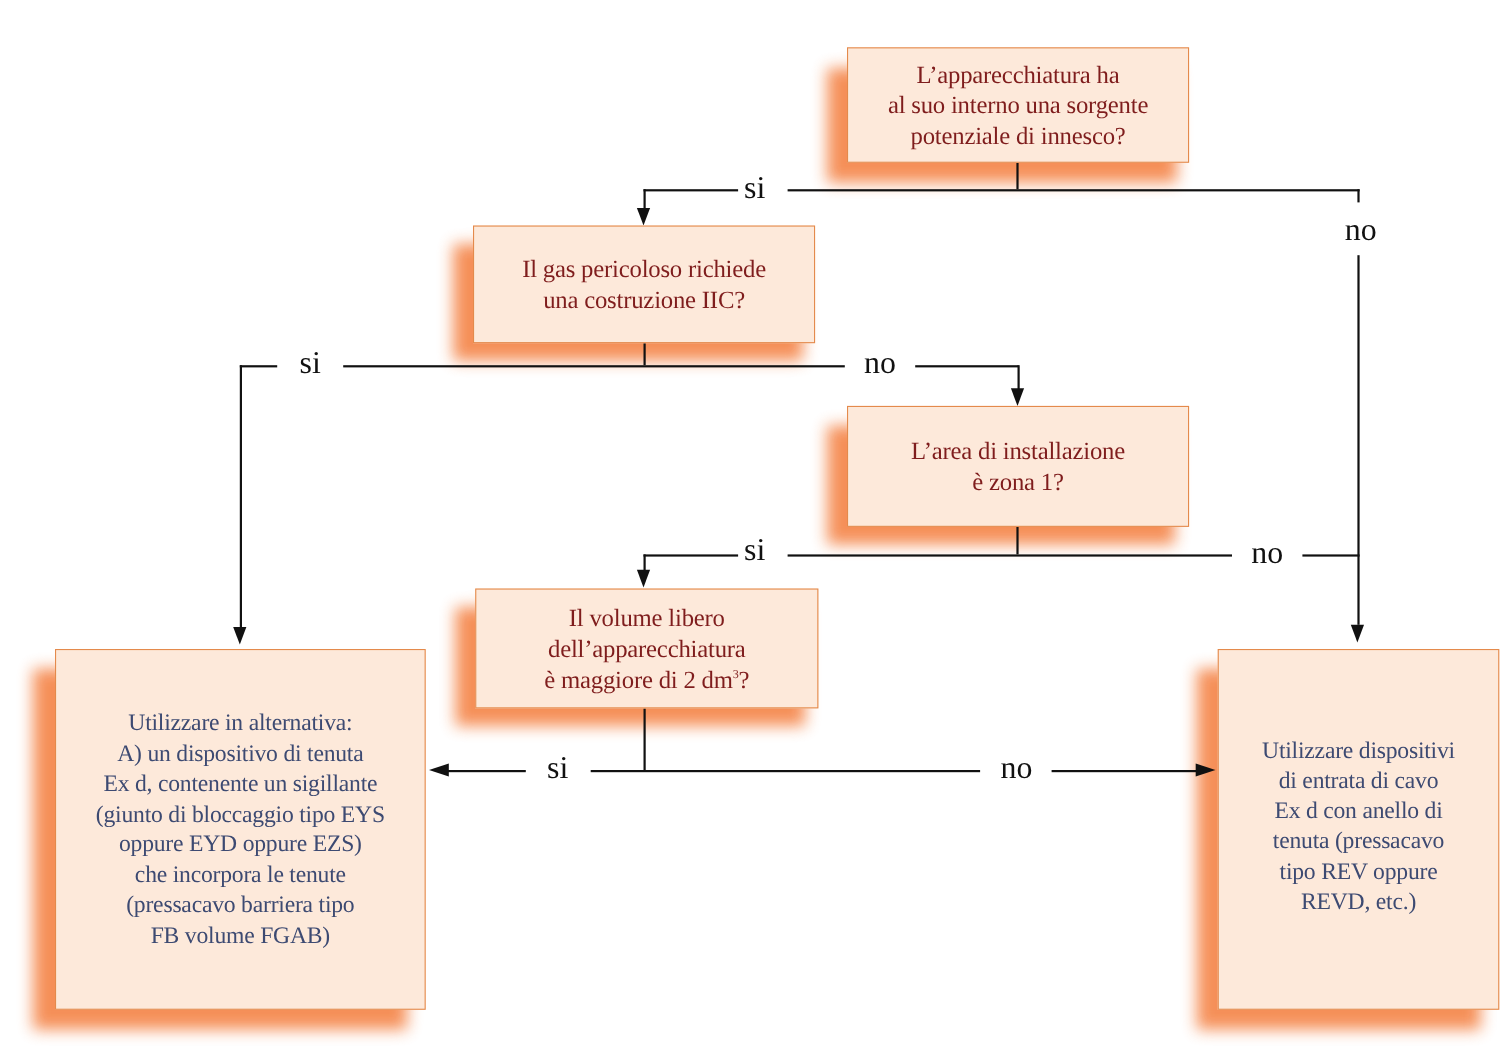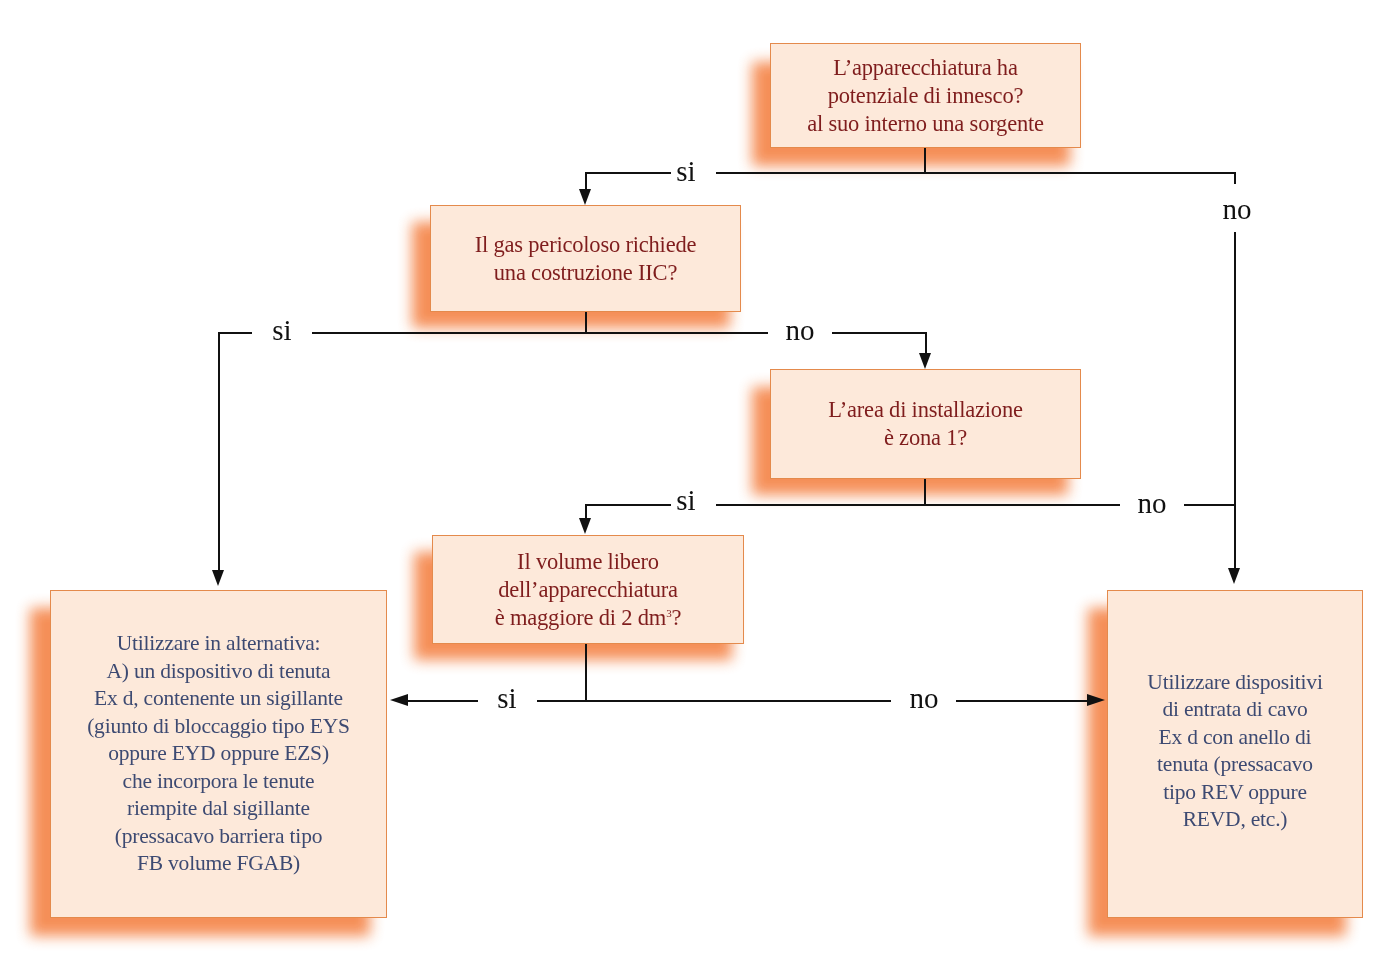--- a/index.html
+++ b/index.html
@@ -131,22 +131,22 @@
   <div class="line-h" style="left:537px; top:700px; width:354px;"></div>
   <div class="line-h" style="left:956px; top:700px; width:132px;"></div>
   <div class="arrow-left" style="left:390px; top:694px;"></div>
   <div class="arrow-right" style="left:1087px; top:694px;"></div>
   <div class="lbl" style="left:507px; top:698px;">si</div>
   <div class="lbl" style="left:924px; top:698px;">no</div>
 
   <div class="box" style="left:770px; top:43px; width:311px; height:105px;">
     <div class="txt">
       <div>L’apparecchiatura ha</div>
+      <div>al suo interno una sorgente</div>
       <div>potenziale di innesco?</div>
-      <div>al suo interno una sorgente</div>
     </div>
   </div>
 
   <div class="box" style="left:430px; top:205px; width:311px; height:107px;">
     <div class="txt">
       <div>Il gas pericoloso richiede</div>
       <div>una costruzione IIC?</div>
     </div>
   </div>
 
@@ -166,21 +166,20 @@
   </div>
 
   <div class="box result" style="left:50px; top:590px; width:337px; height:328px;">
     <div class="txt">
       <div>Utilizzare in alternativa:</div>
       <div>A) un dispositivo di tenuta</div>
       <div>Ex d, contenente un sigillante</div>
       <div>(giunto di bloccaggio tipo EYS</div>
       <div>oppure EYD oppure EZS)</div>
       <div>che incorpora le tenute</div>
-      <div>riempite dal sigillante</div>
       <div>(pressacavo barriera tipo</div>
       <div>FB volume FGAB)</div>
     </div>
   </div>
 
   <div class="box result" style="left:1107px; top:590px; width:256px; height:328px;">
     <div class="txt" style="margin-top:-6px;">
       <div>Utilizzare dispositivi</div>
       <div>di entrata di cavo</div>
       <div>Ex d con anello di</div>

